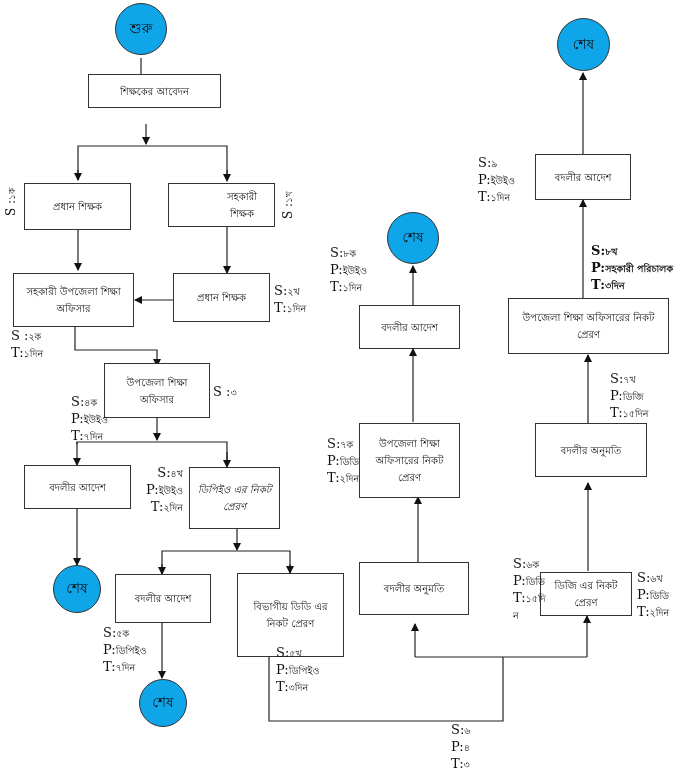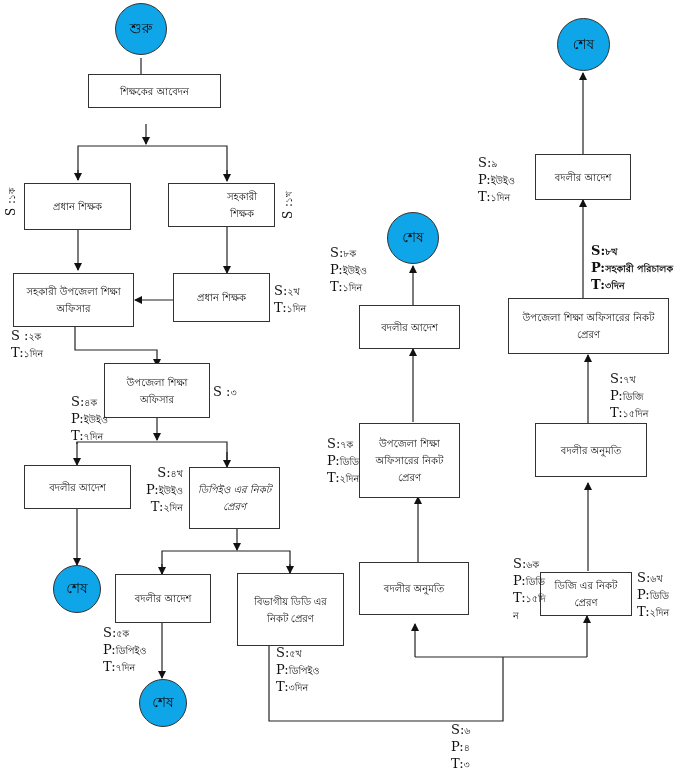--- a/index.html
+++ b/index.html
@@ -82,21 +82,21 @@
 
 <div class="box" style="left:88px;top:74px;width:133px;height:34px;">শিক্ষকের আবেদন</div>
 <div class="box" style="left:24px;top:183px;width:107px;height:47px;">প্রধান শিক্ষক</div>
 <div class="box" style="left:168px;top:183px;width:107px;height:44px;padding-left:47px;">সহকারী শিক্ষক</div>
 <div class="box" style="left:13px;top:273px;width:121px;height:54px;">সহকারী উপজেলা শিক্ষা অফিসার</div>
 <div class="box" style="left:173px;top:273px;width:97px;height:49px;">প্রধান শিক্ষক</div>
 <div class="box" style="left:104px;top:363px;width:106px;height:55px;">উপজেলা শিক্ষা অফিসার</div>
 <div class="box" style="left:24px;top:465px;width:107px;height:44px;">বদলীর আদেশ</div>
 <div class="box" style="left:189px;top:467px;width:91px;height:62px;font-style:italic;">ডিপিইও এর নিকট প্রেরণ</div>
 <div class="box" style="left:115px;top:574px;width:96px;height:49px;">বদলীর আদেশ</div>
-<div class="box" style="left:237px;top:573px;width:107px;height:73px;font-family:Liberation Serif, serif;">বিভাগীয় ডিডি এর নিকট প্রেরণ</div>
+<div class="box" style="left:237px;top:573px;width:107px;height:84px;">বিভাগীয় ডিডি এর নিকট প্রেরণ</div>
 <div class="box" style="left:359px;top:305px;width:101px;height:44px;">বদলীর আদেশ</div>
 <div class="box" style="left:359px;top:423px;width:101px;height:75px;">উপজেলা শিক্ষা অফিসারের নিকট প্রেরণ</div>
 <div class="box" style="left:359px;top:562px;width:110px;height:53px;">বদলীর অনুমতি</div>
 <div class="box" style="left:540px;top:572px;width:92px;height:44px;">ডিজি এর নিকট প্রেরণ</div>
 <div class="box" style="left:535px;top:423px;width:112px;height:54px;">বদলীর অনুমতি</div>
 <div class="box" style="left:508px;top:298px;width:161px;height:56px;">উপজেলা শিক্ষা অফিসারের নিকট প্রেরণ</div>
 <div class="box" style="left:535px;top:154px;width:96px;height:46px;">বদলীর আদেশ</div>
 
 <div class="rot" style="left:4px;top:216px;">
   <span>S :</span><span class="v">১ক</span>

